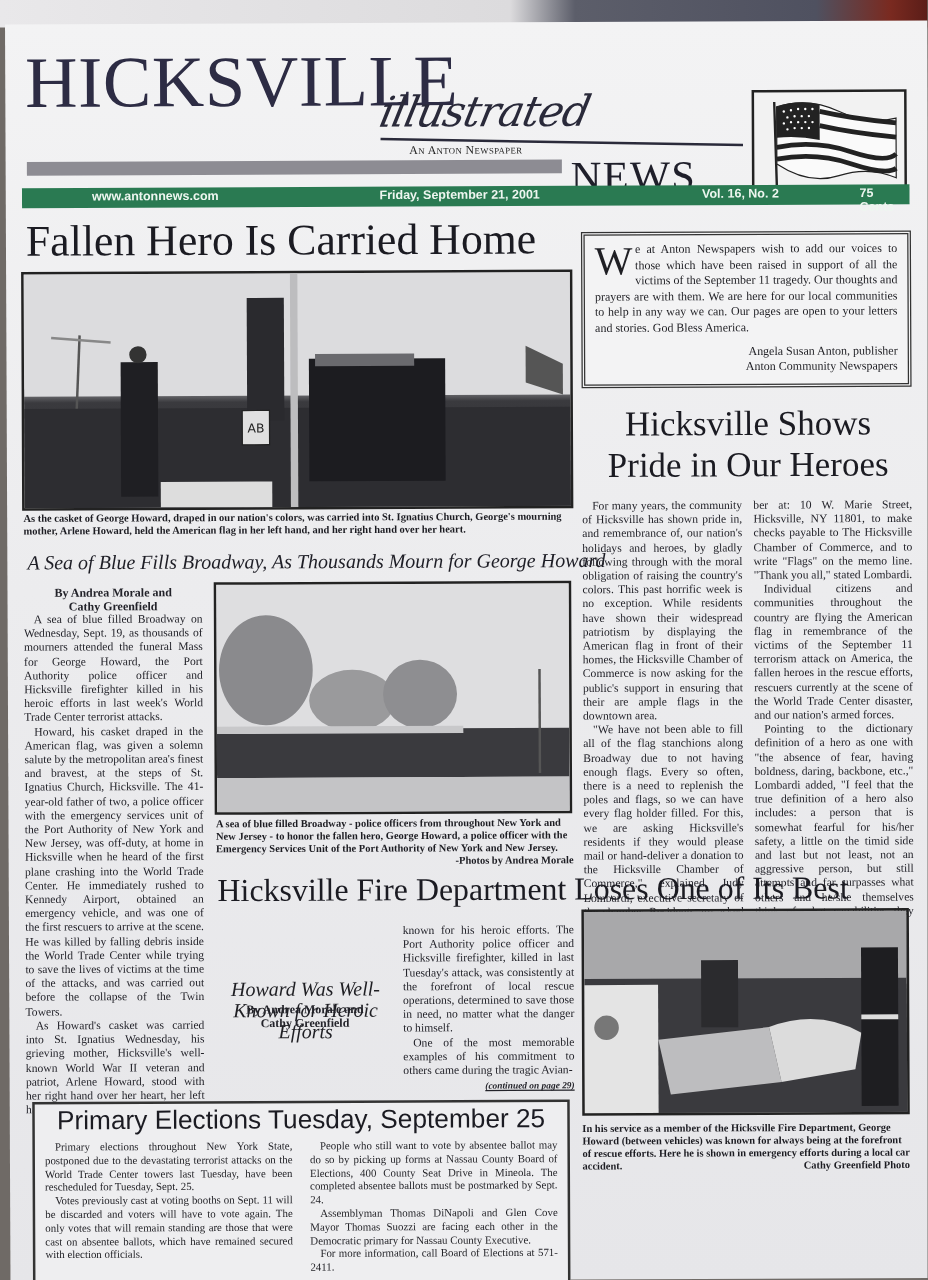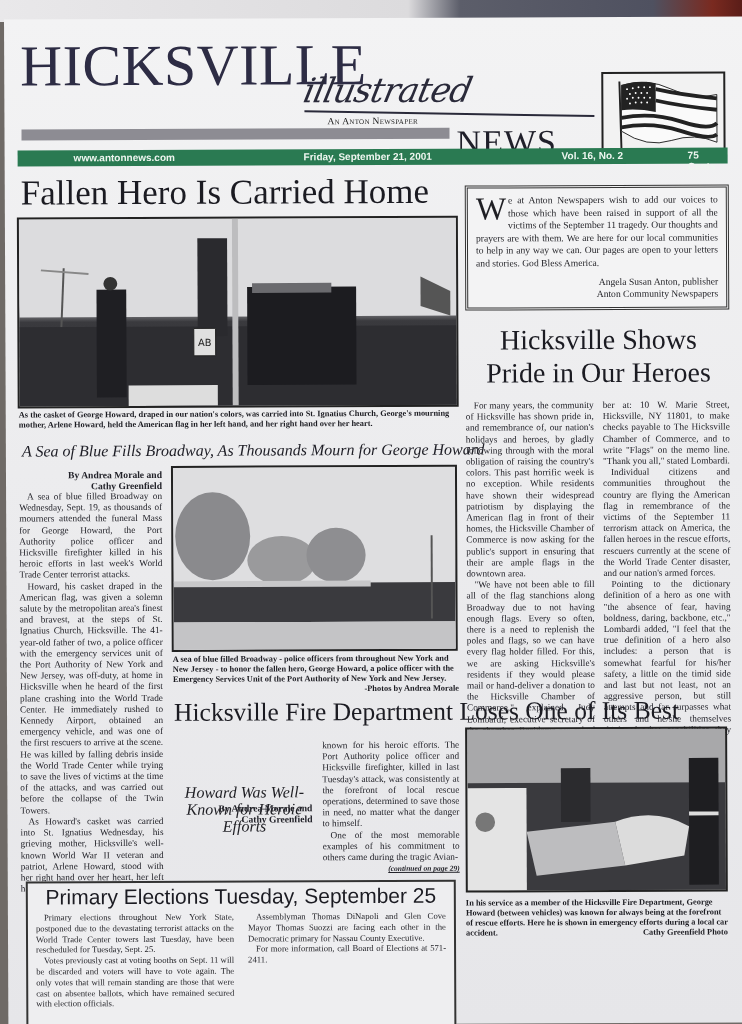--- a/index.html
+++ b/index.html
@@ -49,21 +49,21 @@
   .cap2 { left: 166px; top: 636px; width: 286px; }
   .cap2 .credit { float: right; text-align: center; }
   .cap3 { left: 458px; top: 881px; width: 262px; }
   .cap3 .credit { float: right; text-align: right; }
 
   .subhead-sea { position: absolute; left: 16px; top: 423px; font-style: italic; font-size: 16px; color: #1e1e26; white-space: nowrap; }
 
   
   .col { position: absolute; font-size: 9.3px; line-height: 11.2px; text-align: justify; color: #23232a; }
   .col p { text-indent: 8px; }
-  .byline { text-align: right; font-weight: bold; font-size: 9.6px; line-height: 11px; }
+  .byline { text-align: center; font-weight: bold; font-size: 9.6px; line-height: 11px; }
   .cont { text-align: right; font-style: italic; font-size: 7.5px; font-weight: bold; text-decoration: underline; }
 
   .col-a { left: 13px; top: 450px; width: 143px; }
   .col-r1 { left: 460px; top: 383px; width: 128px; }
   .col-r2 { left: 597px; top: 383px; width: 127px; }
 
   .h-pride { position: absolute; left: 462px; top: 306px; width: 262px; font-size: 28px; line-height: 33px; text-align: center; color: #1b1b22; }
 
   .h-fire { position: absolute; left: 167px; top: 679px; font-size: 25.5px; color: #1b1b22; white-space: nowrap; }
   .sub-howard { position: absolute; left: 170px; top: 765px; width: 134px; text-align: center; font-style: italic; font-size: 16px; line-height: 17px; }
@@ -234,19 +234,20 @@
   </div>
 
   <div class="elect-box">
     <div class="h-elect">Primary Elections Tuesday, September 25</div>
     <div class="elect-cols">
       <div class="ec">
         <p>Primary elections throughout New York State, postponed due to the devastating terrorist attacks on the World Trade Center towers last Tuesday, have been rescheduled for Tuesday, Sept. 25.</p>
         <p>Votes previously cast at voting booths on Sept. 11 will be discarded and voters will have to vote again. The only votes that will remain standing are those that were cast on absentee ballots, which have remained secured with election officials.</p>
       </div>
       <div class="ec">
+        <p>People who still want to vote by absentee ballot may do so by picking up forms at Nassau County Board of Elections, 400 County Seat Drive in Mineola. The completed absentee ballots must be postmarked by Sept. 24.</p>
         <p>Assemblyman Thomas DiNapoli and Glen Cove Mayor Thomas Suozzi are facing each other in the Democratic primary for Nassau County Executive.</p>
         <p>For more information, call Board of Elections at 571-2411.</p>
       </div>
     </div>
   </div>
 
 </div>
 
 </body></html>

